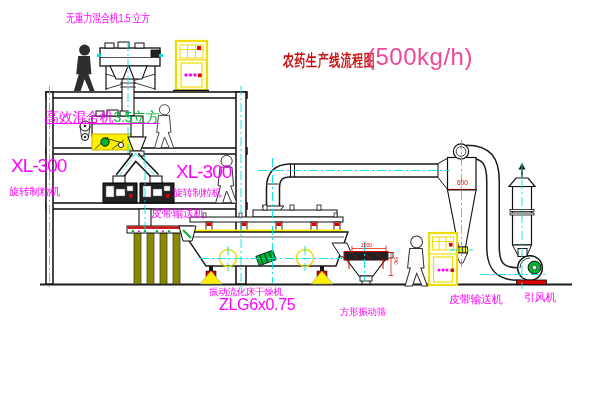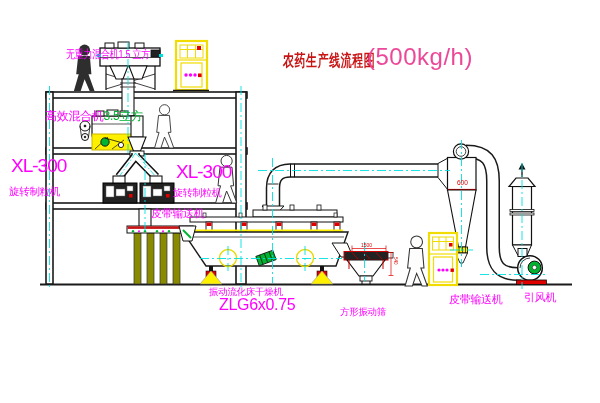--- a/index.html
+++ b/index.html
@@ -289,26 +289,26 @@
     <line x1="228" y1="246" x2="228" y2="271"></line>
     <line x1="305" y1="246" x2="305" y2="271"></line>
     <line x1="461.5" y1="140" x2="461.5" y2="267"></line>
     <line x1="450" y1="250" x2="473" y2="250"></line>
     <line x1="522" y1="163" x2="522" y2="289"></line>
     <line x1="480" y1="274.5" x2="548" y2="274.5"></line>
     <line x1="364.5" y1="242" x2="364.5" y2="281"></line>
   </g>
 </svg>
 
-<span class="lbl" style="left:66px;top:13px;font-size:11.5px;margin-top:36px;"><span class="narrow">无重力混合机1.5 立方</span></span>
+<span class="lbl" style="left:66px;top:13px;font-size:11.5px;"><span class="narrow">无重力混合机1.5 立方</span></span>
 
 <span class="lbl" style="left:283px;top:52px;"><span class="title-cn">农药生产线流程图</span></span>
 <span class="lbl title-cap" style="left:367px;top:45px;">(500kg/h)</span>
 
-<span class="lbl" style="left:45px;top:110px;font-size:12px;"><span>高效混合机</span><span class="green">3.5立方</span></span>
+<span class="lbl" style="left:45px;top:110px;font-size:14px;text-decoration:underline;"><span>高效混合机</span><span class="green">3.5立方</span></span>
 
 <span class="lbl" style="left:11px;top:156px;font-size:19px;letter-spacing:-1px;">XL-300</span>
 <span class="lbl" style="left:9px;top:186px;font-size:10.5px;">旋转制粒机</span>
 
 <span class="lbl" style="left:176px;top:162px;font-size:19px;letter-spacing:-1px;">XL-300</span>
 <span class="lbl" style="left:173px;top:188px;font-size:10px;">旋转制粒机</span>
 
 <span class="lbl" style="left:151px;top:208px;font-size:11px;">皮带输送机</span>
 
 <span class="lbl" style="left:209px;top:287px;font-size:9.5px;">振动流化床干燥机</span>

